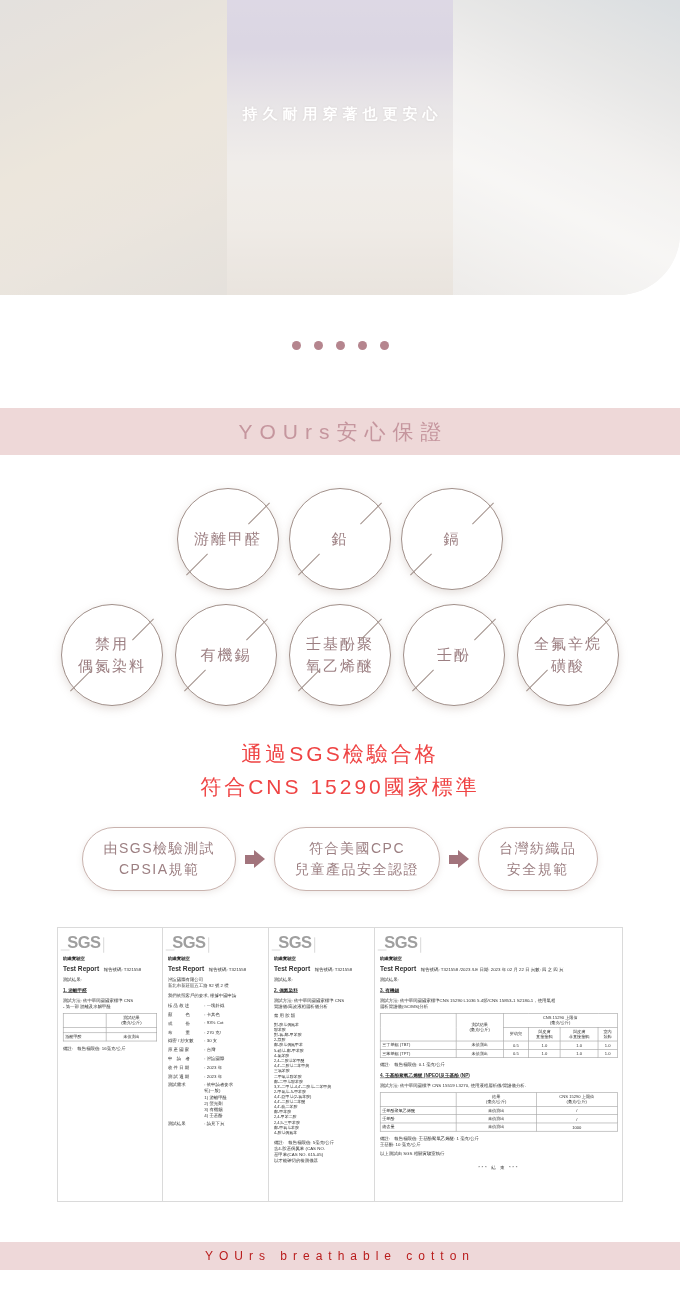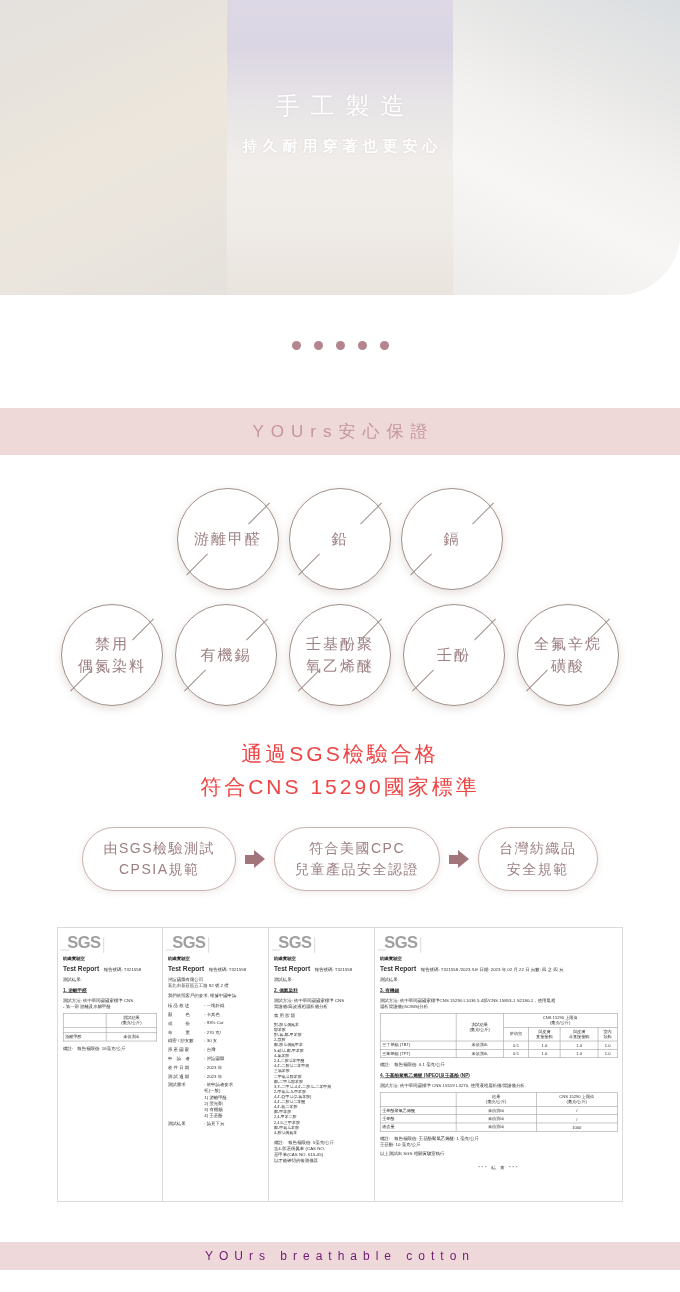--- a/index.html
+++ b/index.html
@@ -25,21 +25,21 @@
   .hero-title { font-size: 24px; letter-spacing: 11px; text-indent: 11px; }
   .hero-subtitle { margin-top: 15px; font-size: 15px; letter-spacing: 5px; text-indent: 5px; font-weight: bold; }
 
   
   .dots { margin-top: 46px; height: 9px; display: flex; justify-content: center; gap: 13px; }
   .dot { width: 9px; height: 9px; border-radius: 50%; background: #b5858e; }
 
   
   .banner { margin-top: 58px; height: 47px; background: #eed8d8;
             display: flex; align-items: center; justify-content: center;
-            font-size: 17px; letter-spacing: 7px; text-indent: 7px; color: #c5969e; }
+            font-size: 21px; letter-spacing: 7px; text-indent: 7px; color: #c5969e; }
 
   
   .circle-row { display: flex; justify-content: center; gap: 10px; }
   .row1 { margin-top: 33px; }
   .row2 { margin-top: 14px; gap: 12px; }
   .circle { position: relative; width: 102px; height: 102px; flex: none;
             border: 1px solid #a1908a; border-radius: 50%; background: #fff;
             box-shadow: 0 3px 8px rgba(160,140,130,0.28);
             display: flex; align-items: center; justify-content: center; }
   .slash { position: absolute; width: 30px; height: 1px; background: #a1908a; }
@@ -93,32 +93,31 @@
   .fields { margin-top: 8px; }
   .field-row { display: flex; font-size: 8px; margin-top: 5px; }
   .f-label { width: 66px; flex: none; white-space: pre; }
   .f-value { white-space: pre-line; }
   .chem-list { margin-top: 6px; font-size: 7.2px; line-height: 1.3; }
   .end-mark { margin-top: 14px; text-align: center; font-size: 8px; letter-spacing: 3px; }
 
   
   .footer { margin-top: 40px; height: 28px; background: #eed8d9;
             display: flex; align-items: center; justify-content: center;
-            font-size: 12px; letter-spacing: 6px; color: #701a75; }
+            font-size: 12px; letter-spacing: 6px; color: #b91c1c; }
 </style>
 </head>
 <body>
 
 <div class="hero">
   <div class="hero-panel p1"></div>
   <div class="hero-panel p2"></div>
   <div class="hero-panel p3"></div>
   <div class="hero-overlay"></div>
   <div class="hero-text">
-    <div class="hero-title">手工製造</div>
     <div class="hero-subtitle">持久耐用穿著也更安心</div>
   </div>
 </div>
 
 <div class="dots">
 
     <span class="dot"></span>
 
     <span class="dot"></span>
 

